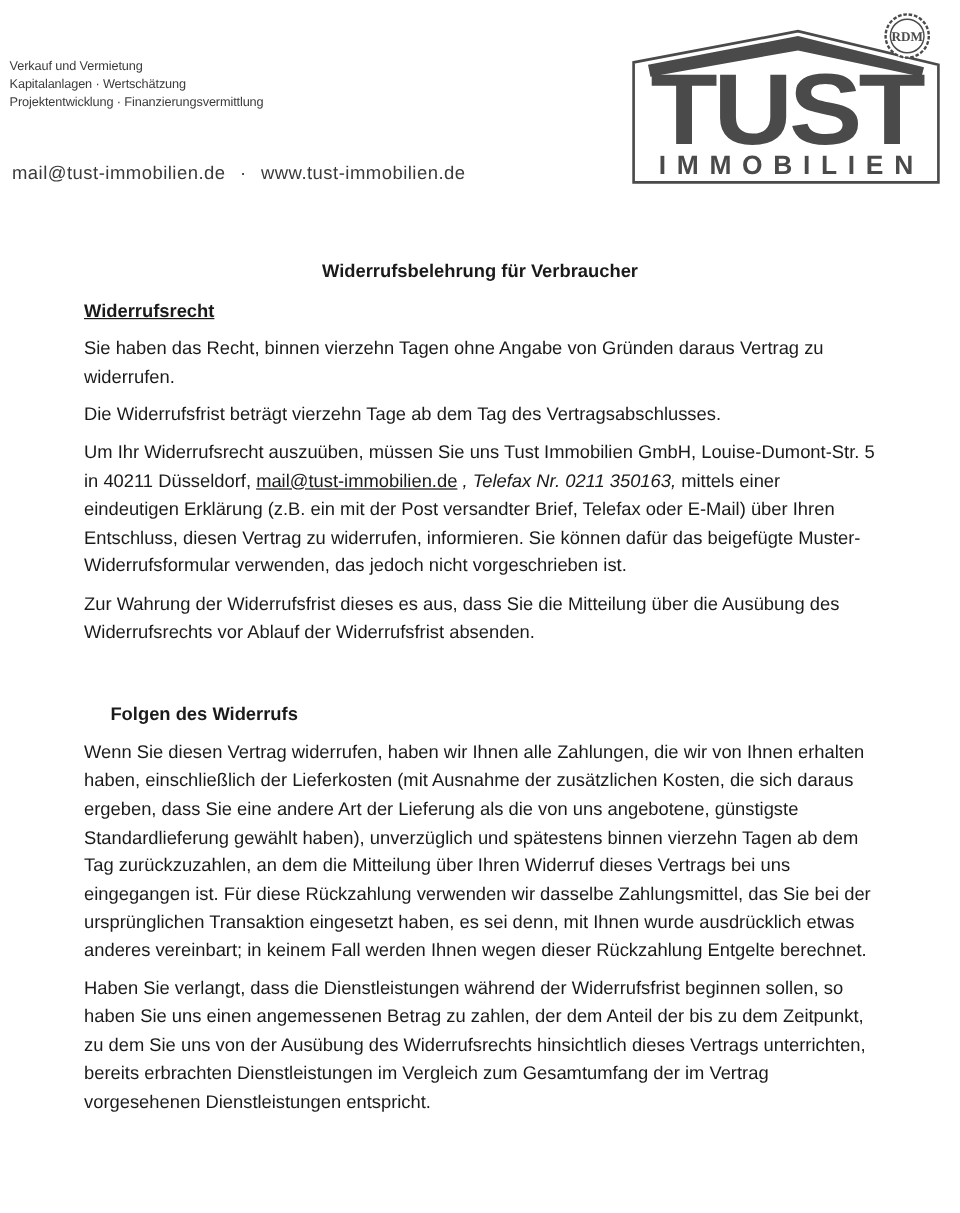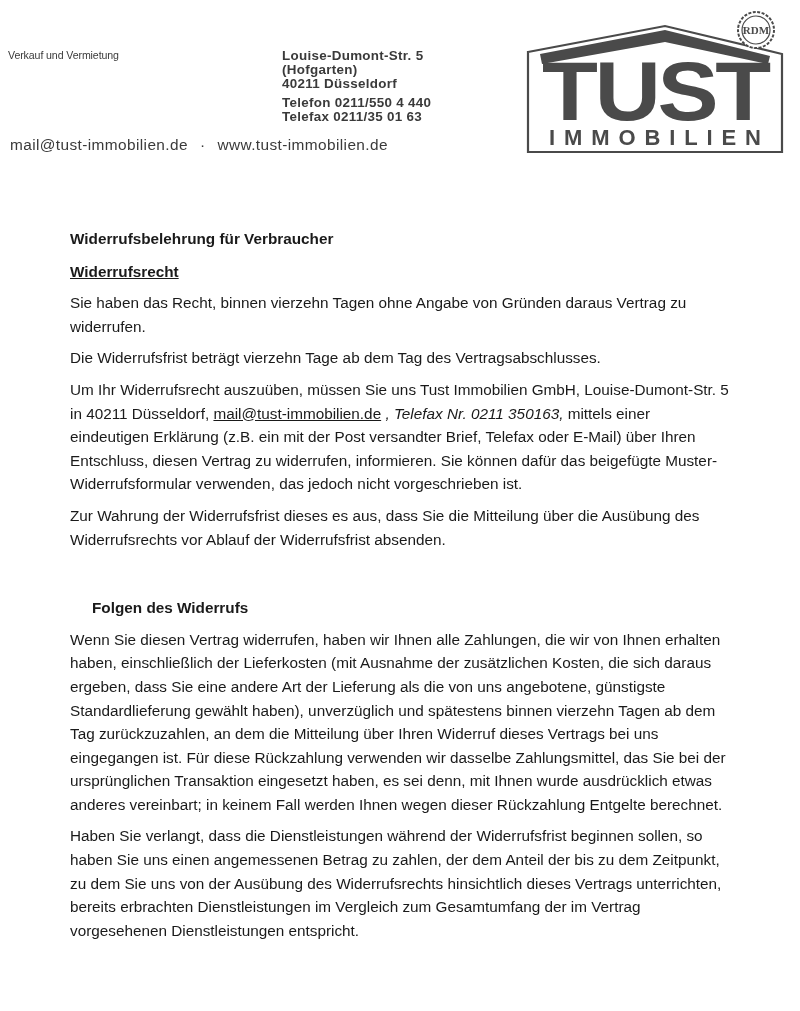--- a/index.html
+++ b/index.html
@@ -22,43 +22,37 @@
     position: absolute; left: 10px; top: 136px;
     font-family: Liberation Sans, sans-serif; font-size: 15.4px; color: #3a3a3a;
     letter-spacing: 0.4px; white-space: nowrap;
   }
   .contact-line .sep { margin: 0 12px; }
 
   .logo { position: absolute; left: 520px; top: 4px; width: 280px; height: 160px; }
 
   .content { position: absolute; left: 70px; top: 215px; width: 660px; font-size: 15.3px; line-height: 23.6px; color: #1a1a1a; }
   .content h1, .content h2 { font-size: 15.3px; font-weight: bold; line-height: 23.6px; }
-  .content .h-main { margin-top: 12px; }
+  .content .h-main { margin-top: 0; text-align: center; }
   .content .h-sub { margin-top: 9px; text-decoration: underline; }
   .content p { margin-top: 8px; }
   .content .h-folgen { margin-top: 45px; margin-left: 22px; }
   .content a { color: #1a1a1a; text-decoration: underline; }
   .content .ital { font-style: italic; }
 </style>
 </head>
 <body>
 
 <div class="letterhead">
   <div class="services">
     <div>Verkauf und Vermietung</div>
+    <div>Kapitalanlagen · Wertschätzung</div>
+    <div>Projektentwicklung · Finanzierungsvermittlung</div>
   </div>
 
-  <div class="address">
-    <div>Louise-Dumont-Str. 5</div>
-    <div>(Hofgarten)</div>
-    <div>40211 Düsseldorf</div>
-    <div class="gap"></div>
-    <div>Telefon 0211/550 4 440</div>
-    <div>Telefax 0211/35 01 63</div>
-  </div>
 
   <div class="contact-line">
     <span>mail@tust-immobilien.de</span><span class="sep">·</span><span>www.tust-immobilien.de</span>
   </div>
 
   <div class="logo">
     <svg width="280" height="160" viewBox="0 0 280 160">
 
       <polygon points="8,48 145,22 262,50 262,148 8,148" fill="none" stroke="#4a4a4a" stroke-width="2.2"></polygon>
 

